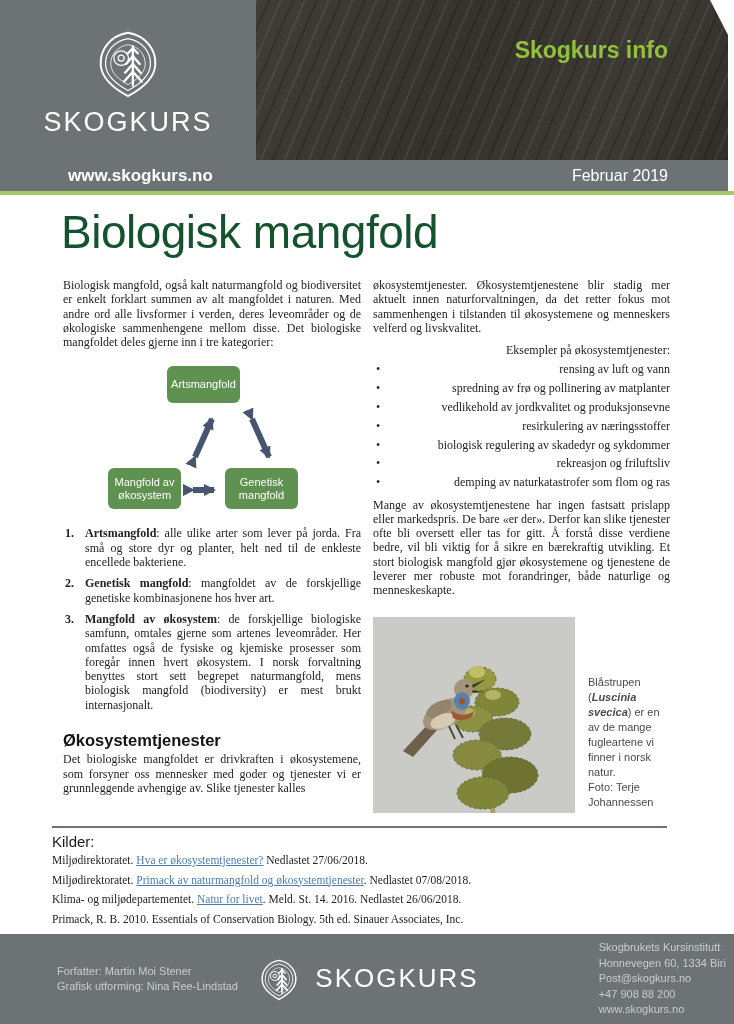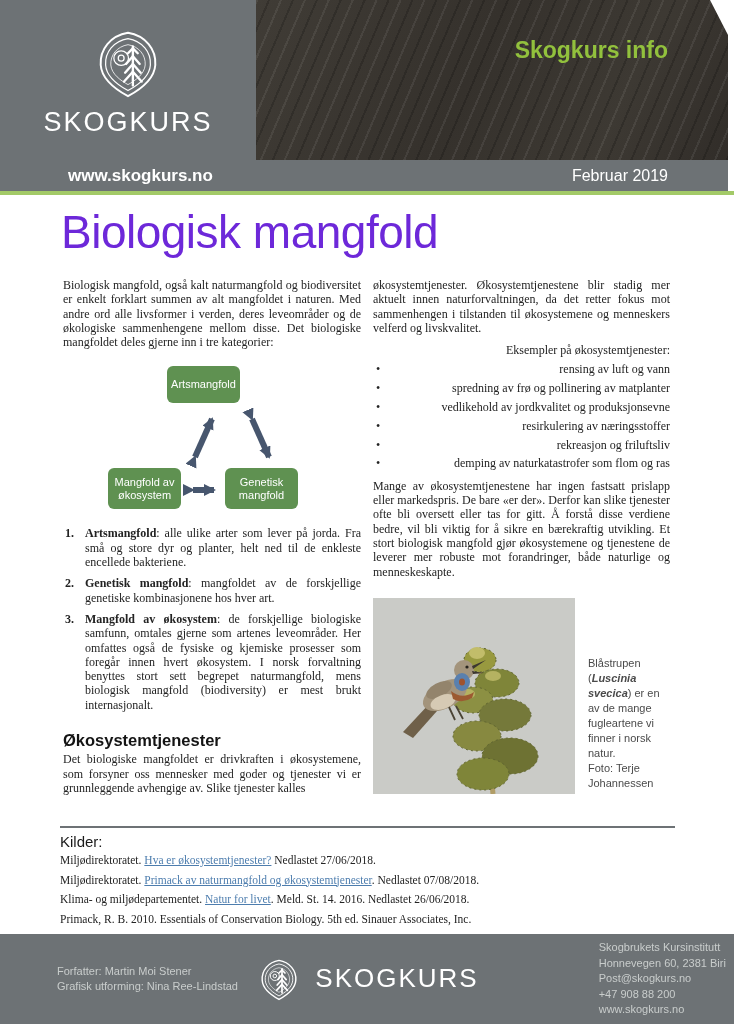--- a/index.html
+++ b/index.html
@@ -17,21 +17,21 @@
          font-weight:bold;font-size:23px;color:#92c13d;}
   .logo-word{font-family:"Liberation Sans",sans-serif;font-weight:300;font-size:27px;
              letter-spacing:2px;color:#fff;margin-top:4px;}
   .bar{position:absolute;left:0;top:160px;width:728px;height:31px;background:#6d7275;
        display:flex;align-items:center;font-family:"Liberation Sans",sans-serif;color:#fff;}
   .bar-url{margin-left:68px;font-weight:bold;font-size:17px;}
   .bar-date{margin-left:auto;margin-right:60px;font-size:16px;}
   .greenline{position:absolute;left:0;top:191px;width:734px;height:4px;background:#a3ca68;}
   
   .title{position:absolute;left:61px;top:205px;font-family:"Liberation Sans",sans-serif;
-         font-weight:300;font-size:46px;letter-spacing:-.5px;color:#6d28d9;}
+         font-weight:300;font-size:46px;letter-spacing:-.5px;color:#14532d;}
   .col{position:absolute;top:278px;font-size:12px;line-height:14.3px;text-align:justify;}
   .col-left{left:63px;width:298px;}
   .col-right{left:373px;width:297px;}
   .col p{margin:0;}
   
   .diagram{position:relative;width:298px;height:150px;margin-top:15px;}
   .dg-box{position:absolute;background:#5f9151;color:#fff;border-radius:6px;
           font-family:"Liberation Sans",sans-serif;font-size:11px;line-height:13px;
           display:flex;align-items:center;justify-content:center;text-align:center;}
   .dg-top{left:104px;top:2px;width:73px;height:37px;}
@@ -50,21 +50,21 @@
   .bullets{margin:5px 0 0 0;padding:0;list-style:none;text-align:left;}
   .bullets li{position:relative;padding-left:15px;margin-bottom:4.5px;text-align:right;}
   .bullets li::before{content:"•";position:absolute;left:3px;top:0;}
   .para2{margin-top:8px !important;}
   .figure{margin-top:19px;display:flex;}
   .bird-box{width:202px;height:196px;flex:0 0 auto;}
   .caption{margin-left:13px;width:82px;font-family:"Liberation Sans",sans-serif;
            font-size:11px;line-height:15px;color:#4a4a4a;text-align:left;padding-top:58px;}
   .caption .sp{font-style:italic;font-weight:bold;}
   
-  .sources{position:absolute;left:60px;top:826px;width:615px;}
+  .sources{position:absolute;left:52px;top:826px;width:615px;}
   .rule{border:none;border-top:2px solid #6d7275;margin:0 0 5px 0;}
   .kilder-h{font-family:"Liberation Sans",sans-serif;font-size:15px;color:#1a1a1a;margin:0 0 4px 0;}
   .src-line{font-size:11.5px;margin-bottom:7.5px;}
   .src-line a{color:#4d7dae;text-decoration:underline;cursor:pointer;}
   
   .footer{position:absolute;left:0;top:934px;width:734px;height:90px;background:#6d7275;
           display:grid;grid-template-columns:1fr auto 1fr;align-items:center;
           font-family:"Liberation Sans",sans-serif;color:#c9cdcc;font-size:11px;line-height:15.5px;}
   .ft-left{margin-left:57px;}
   .ft-center{display:flex;align-items:center;}
@@ -147,20 +147,21 @@
   </div>
 
   <div class="col col-right">
     <p>økosystemtjenester. Økosystemtjenestene blir stadig mer aktuelt innen naturforvaltningen, da det retter fokus mot sammenhengen i tilstanden til økosystemene og menneskers velferd og livskvalitet.</p>
     <p class="examples-label">Eksempler på økosystemtjenester:</p>
     <ul class="bullets">
       <li>rensing av luft og vann</li>
       <li>spredning av frø og pollinering av matplanter</li>
       <li>vedlikehold av jordkvalitet og produksjonsevne</li>
       <li>resirkulering av næringsstoffer</li>
+      <li>biologisk regulering av skadedyr og sykdommer</li>
       <li>rekreasjon og friluftsliv</li>
       <li>demping av naturkatastrofer som flom og ras</li>
     </ul>
     <p class="para2">Mange av økosystemtjenestene har ingen fastsatt prislapp eller markedspris. De bare «er der». Derfor kan slike tjenester ofte bli oversett eller tas for gitt. Å forstå disse verdiene bedre, vil bli viktig for å sikre en bærekraftig utvikling. Et stort biologisk mangfold gjør økosystemene og tjenestene de leverer mer robuste mot forandringer, både naturlige og menneskeskapte.</p>
 
     <div class="figure">
       <svg class="bird-box" viewBox="0 0 202 196">
         <rect width="202" height="196" fill="#cacbc7"></rect>
 
         <path d="M120,196 L113,120 L107,68" stroke="#b19d66" stroke-width="5" fill="none"></path>
@@ -227,20 +228,20 @@
           <line x1="45" y1="41" x2="37" y2="50"></line>
             <line x1="45" y1="41" x2="53" y2="50"></line>
           <line x1="45" y1="49" x2="36" y2="59"></line>
             <line x1="45" y1="49" x2="54" y2="59"></line>
         </g>
       </svg>
       <span class="ft-brand">SKOGKURS</span>
     </div>
     <div class="ft-right">
       <div>Skogbrukets Kursinstitutt</div>
-      <div>Honnevegen 60, 2381 Biri</div>
+      <div>Honnevegen 60, 1334 Biri</div>
       <div>Post@skogkurs.no</div>
       <div>+47 908 88 200</div>
       <div>www.skogkurs.no</div>
     </div>
   </div>
 
 </div>
 
 </body></html>

